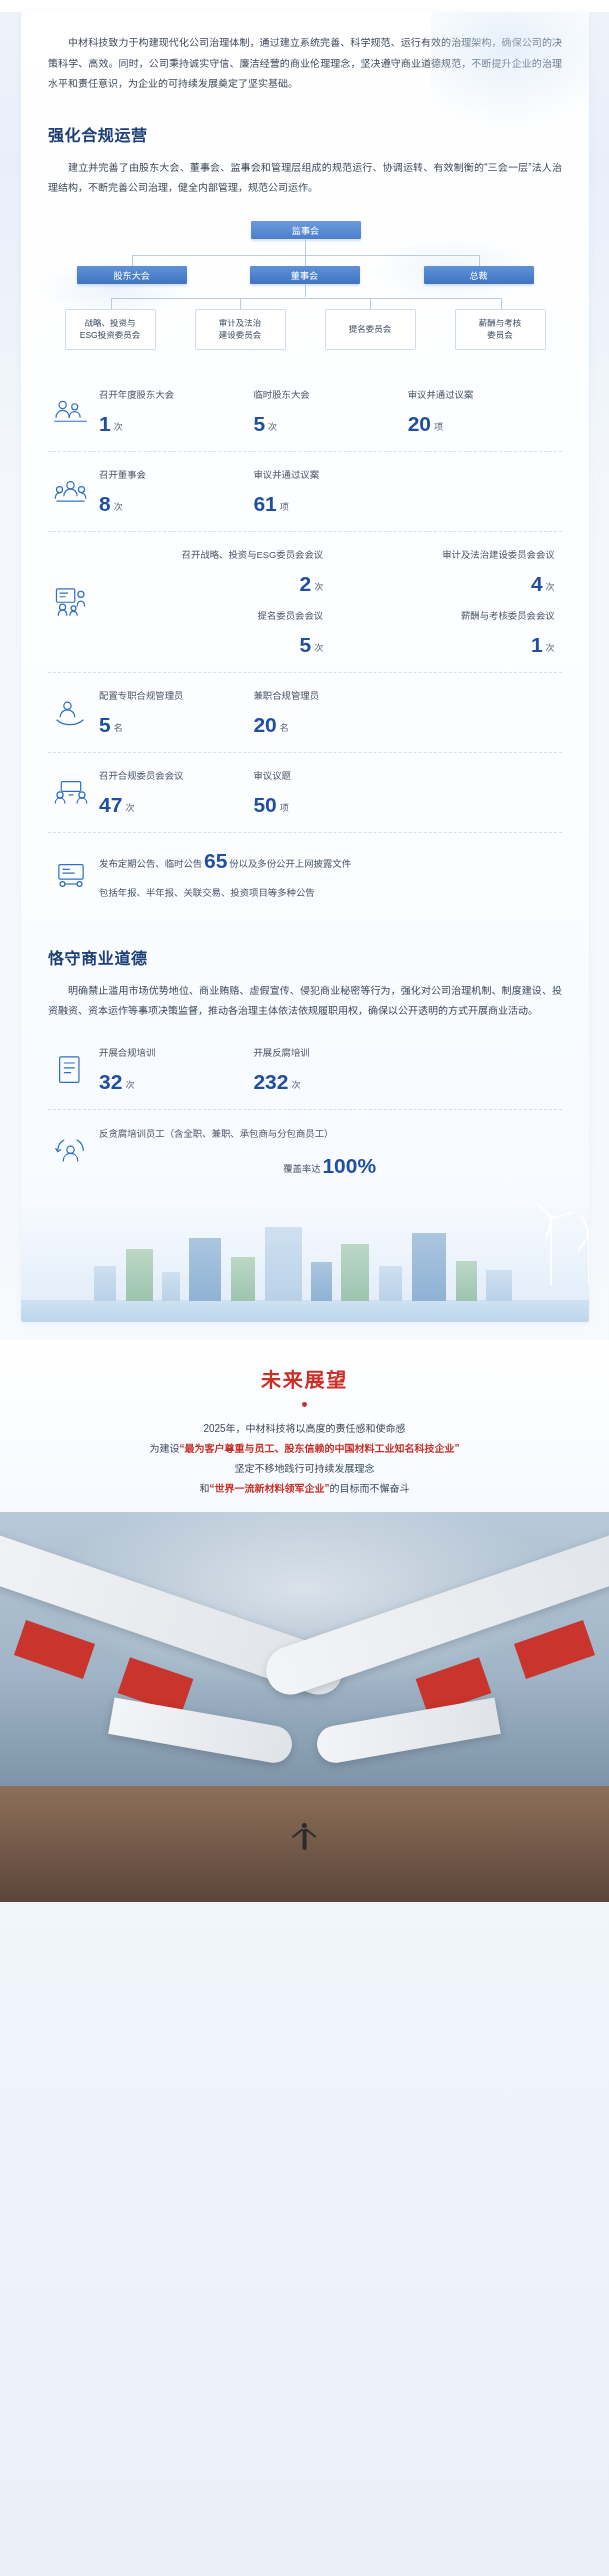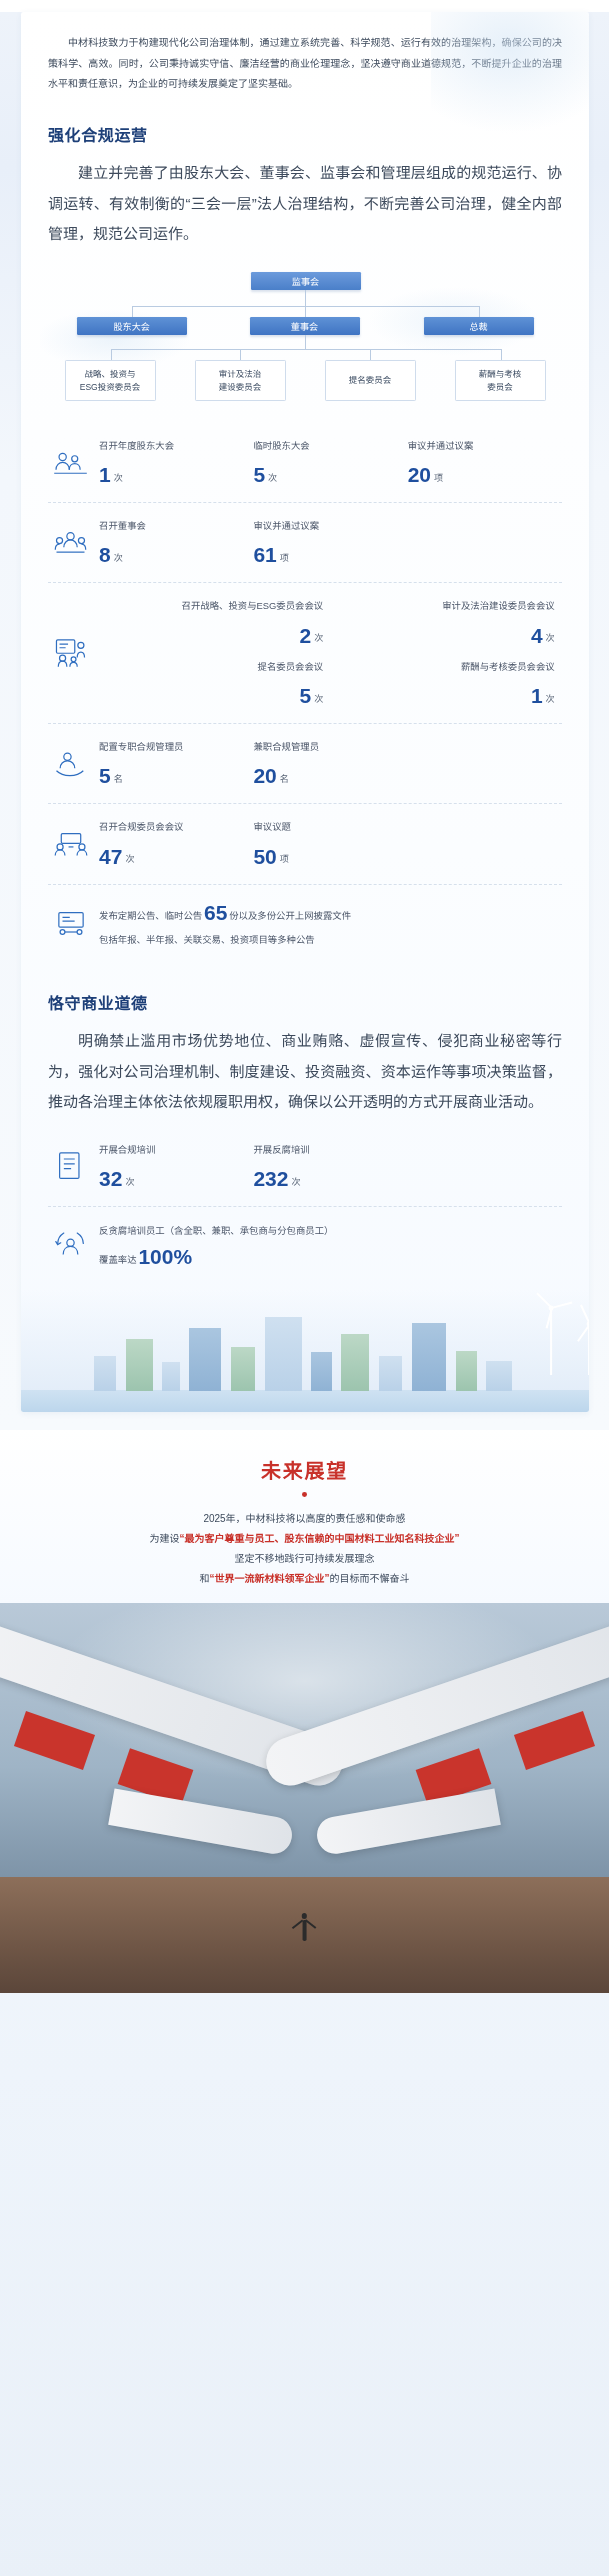--- a/index.html
+++ b/index.html
@@ -58,21 +58,21 @@
   .intro {
     font-size: 10px; line-height: 2.05; color: #3d4a5c; text-align: justify;
     text-indent: 2em;
   }
 
   .section-title {
     font-size: 16px; font-weight: bold; color: #1d3f78;
     margin: 27px 0 12.2px 0; letter-spacing: 0.6px;
   }
   .para {
-    font-size: 15px; line-height: 2.05; color: #3d4a5c; text-align: justify;
+    font-size: 10px; line-height: 2.05; color: #3d4a5c; text-align: justify;
     text-indent: 2em;
   }
 
   
   .org {
     position: relative; margin: 22px auto 4.9px auto; width: 481px; height: 146px;
   }
   .org-deco {
     position:absolute; left:-24.4px; top:-6.1px; width: 536px; height: 152px;
     background:
@@ -350,21 +350,21 @@
           <path d="M14 12h12M14 18h20"></path>
           <circle cx="14" cy="36" r="4"></circle>
             <circle cx="42" cy="36" r="4"></circle>
           <path d="M18 36h20"></path>
         </svg>
       </div>
       <div style="flex:1;">
         <div class="inline-line">
           <span>发布定期公告、临时公告</span><span class="num">65</span><span>份以及多份公开上网披露文件</span>
         </div>
-        <div class="inline-line" style="margin-top:8px;">包括年报、半年报、关联交易、投资项目等多种公告</div>
+        <div class="inline-line" style="margin-top:14px;font-family:Liberation Serif, serif;">包括年报、半年报、关联交易、投资项目等多种公告</div>
       </div>
     </div>
 
     <div class="sec2">
       <div class="section-title">恪守商业道德</div>
       <div class="para">明确禁止滥用市场优势地位、商业贿赂、虚假宣传、侵犯商业秘密等行为，强化对公司治理机制、制度建设、投资融资、资本运作等事项决策监督，推动各治理主体依法依规履职用权，确保以公开透明的方式开展商业活动。</div>
 
       <div class="stat-row first" style="margin-top:8.5px;">
         <div class="ico">
           <svg width="29" height="30.5" viewBox="0 0 48 50" fill="none" stroke="#2f6ec0" stroke-width="2">
@@ -390,21 +390,21 @@
           <svg width="33" height="30.5" viewBox="0 0 54 50" fill="none" stroke="#2f6ec0" stroke-width="2">
             <circle cx="27" cy="21" r="6"></circle>
             <path d="M15 40c0-8 5-13 12-13s12 5 12 13"></path>
             <path d="M6 22a21 21 0 0 1 10-17" stroke-linecap="round"></path>
             <path d="M48 22a21 21 0 0 0-10-17" stroke-linecap="round"></path>
             <path d="M3 19l3 5 5-3" stroke-linecap="round"></path>
           </svg>
         </div>
         <div style="flex:1;">
           <div class="inline-line">反贪腐培训员工（含全职、兼职、承包商与分包商员工）</div>
-          <div class="inline-line" style="margin-top:7px;">
+          <div class="inline-line" style="margin-top:13px;text-align:center;">
             <span>覆盖率达</span><span class="num">100%</span>
           </div>
         </div>
       </div>
     </div>
 
     <div class="city">
       <div class="ground"></div>
       <div class="bld" style="left:73px; width:22px; height:35px;"></div>
       <div class="bld g" style="left:105px; width:27px; height:52px;"></div>

